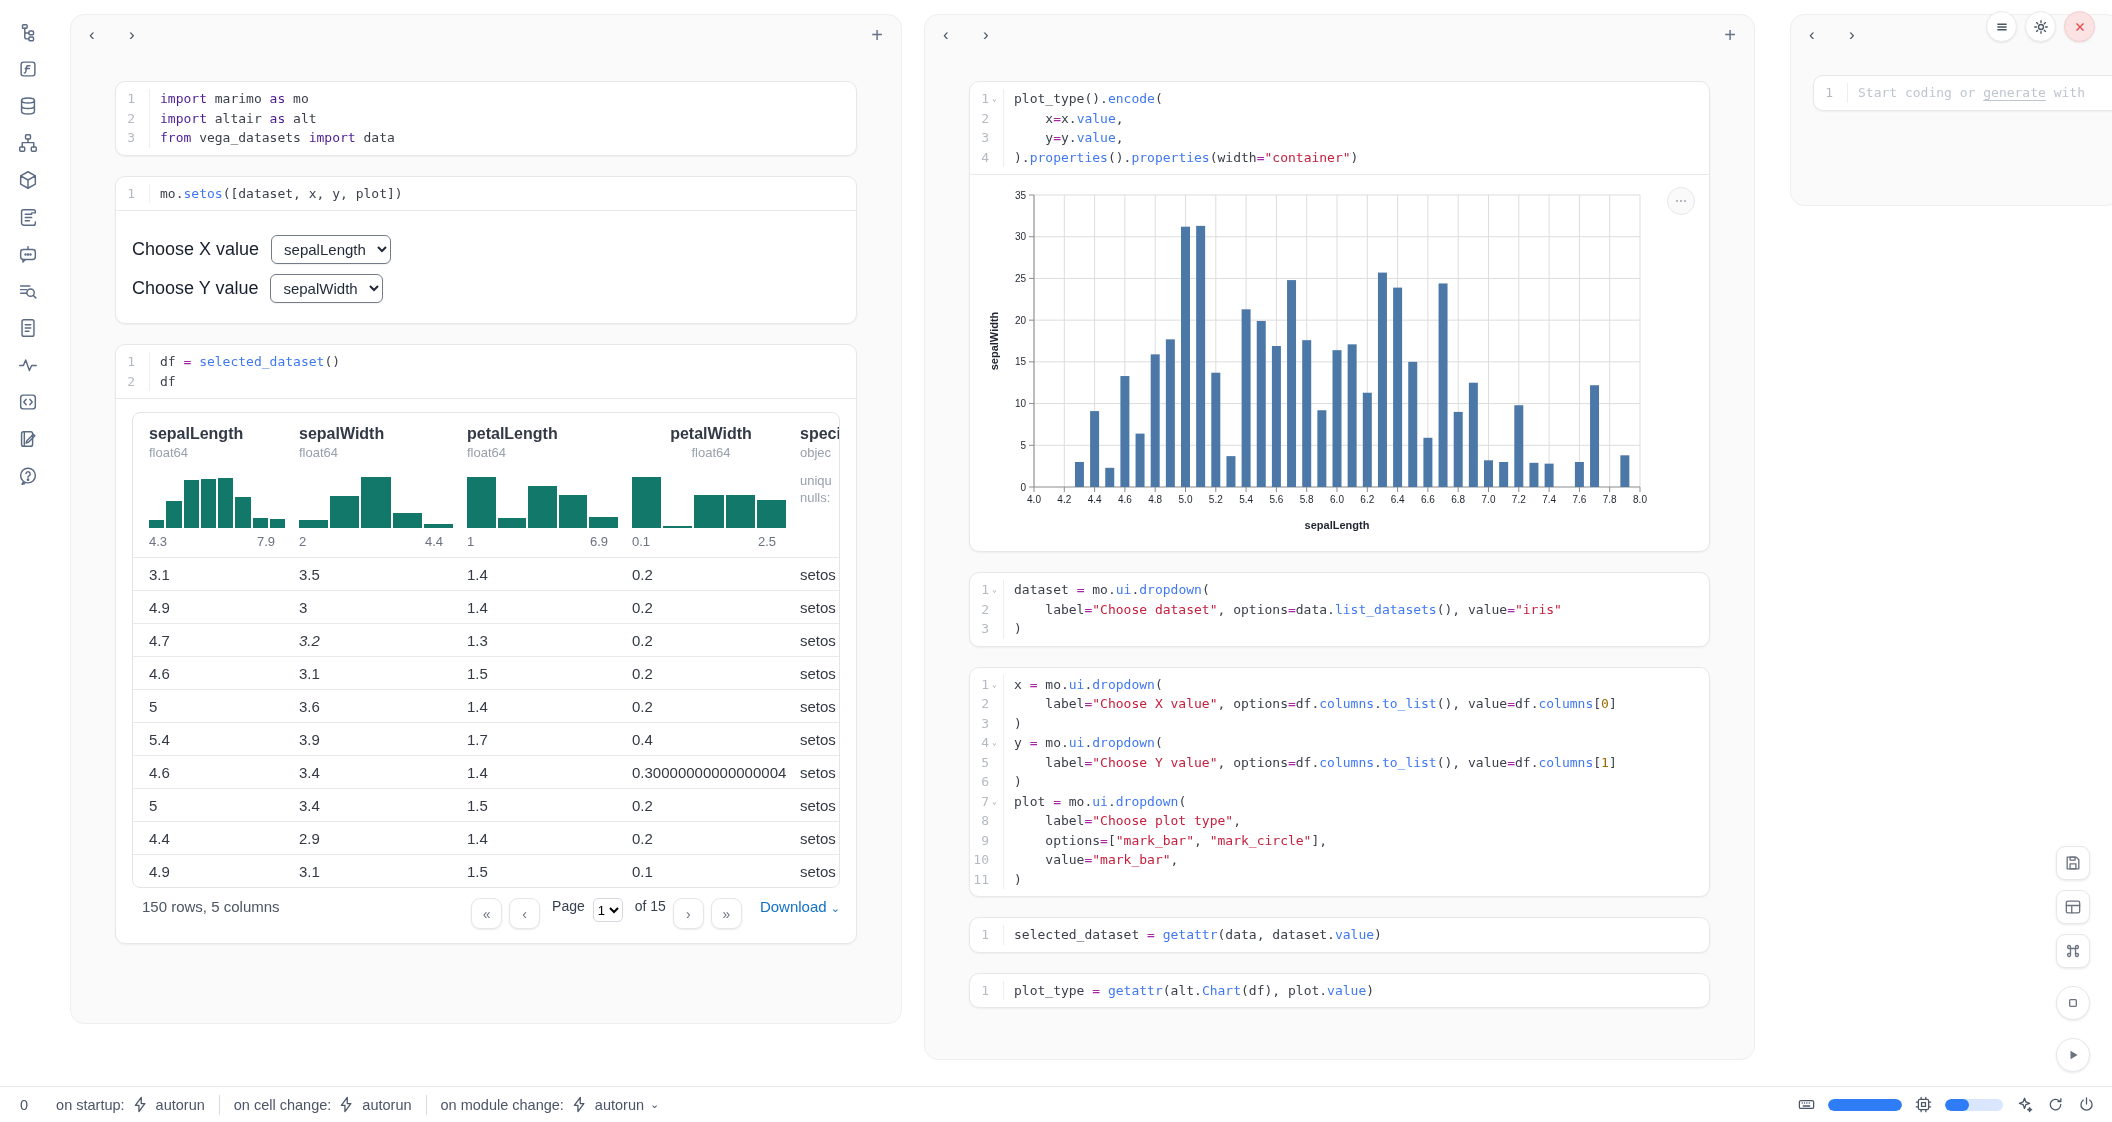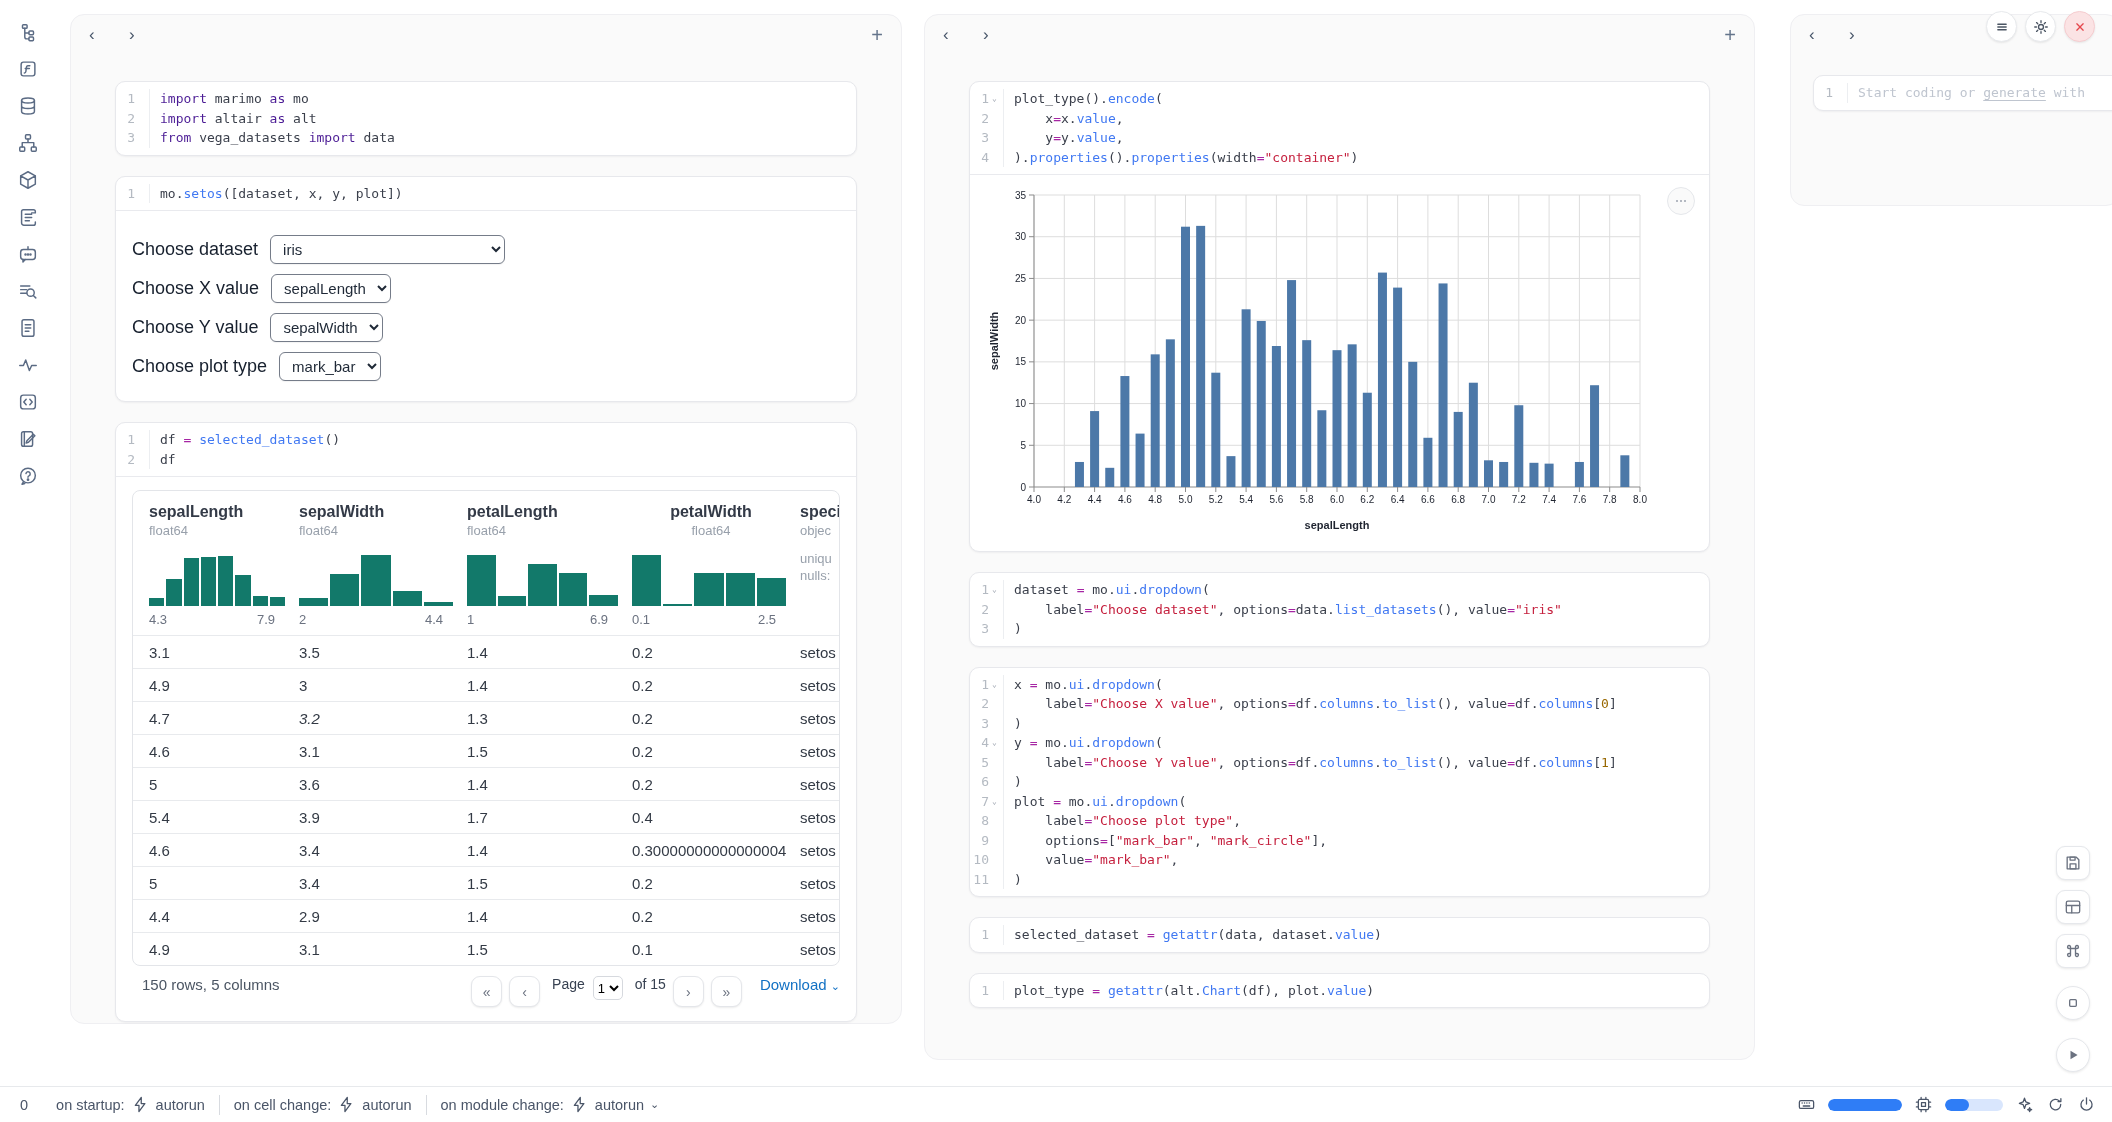--- a/index.html
+++ b/index.html
@@ -212,34 +212,26 @@
       </div>
   </div>
 
   <div class="cell">
     <div class="code-block">
         <div class="cline"><span class="gutter"><span class="num">1</span><span class="fold"></span></span><span class="ccode"><span class="tk-d">mo.</span><span class="tk-f">setos</span><span class="tk-d">([dataset, x, y, plot])</span></span></div>
       </div>
     <div class="out-divider"></div>
     <div id="vstack-controls">
         <div class="ctl-row">
-          <span class="ctl-label">Choose dataset</span>
-          <select class="ctl" style="width: 235px;"><option>iris</option></select>
-        </div>
-        <div class="ctl-row">
           <span class="ctl-label">Choose X value</span>
           <select class="ctl"><option>sepalLength</option></select>
         </div>
         <div class="ctl-row">
           <span class="ctl-label">Choose Y value</span>
           <select class="ctl"><option>sepalWidth</option></select>
-        </div>
-        <div class="ctl-row">
-          <span class="ctl-label">Choose plot type</span>
-          <select class="ctl"><option>mark_bar</option></select>
         </div>
       </div>
   </div>
 
   <div class="cell">
     <div class="code-block">
         <div class="cline"><span class="gutter"><span class="num">1</span><span class="fold"></span></span><span class="ccode"><span class="tk-d">df </span><span class="tk-o">=</span><span class="tk-d"> </span><span class="tk-f">selected_dataset</span><span class="tk-d">()</span></span></div>
         <div class="cline"><span class="gutter"><span class="num">2</span><span class="fold"></span></span><span class="ccode"><span class="tk-d">df</span></span></div>
       </div>
     <div class="out-divider"></div>

